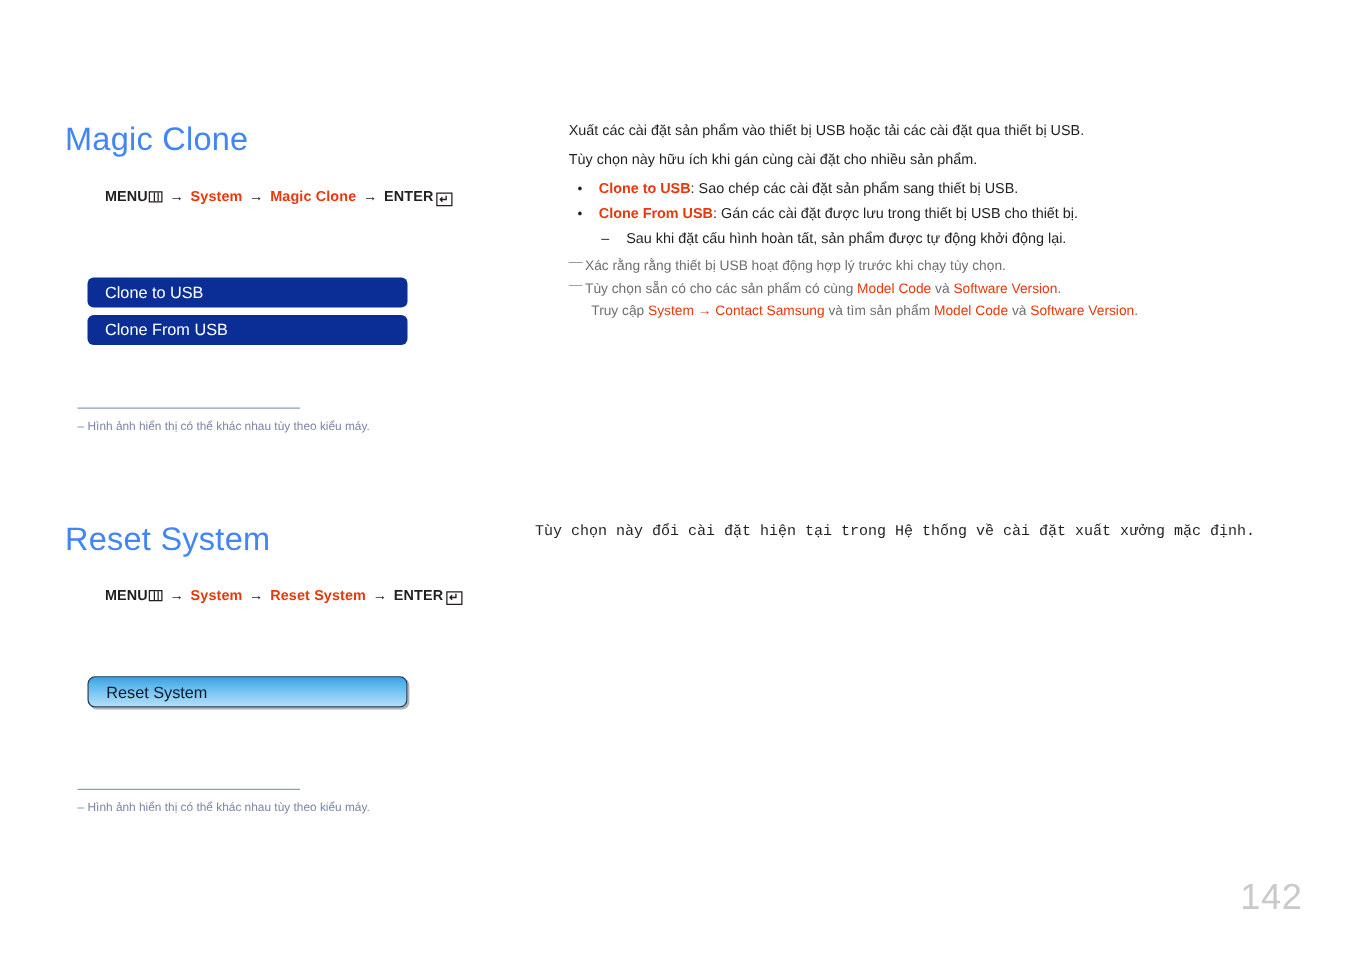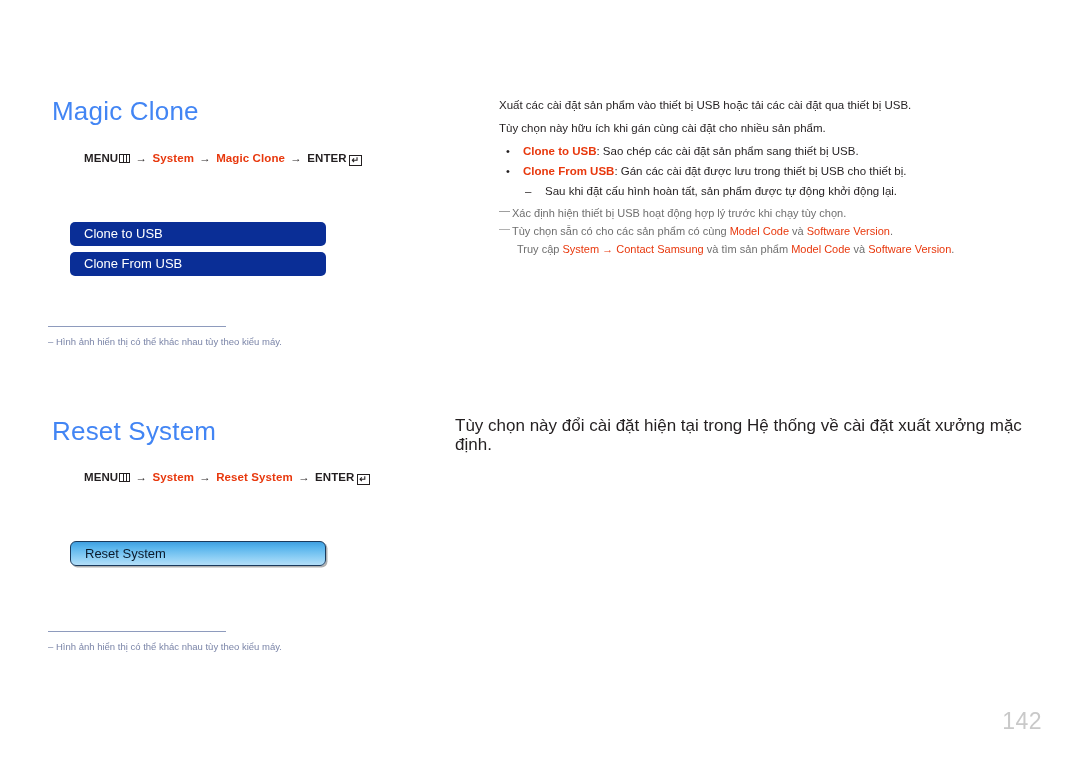--- a/index.html
+++ b/index.html
@@ -124,21 +124,21 @@
     font-size: 13px;
     padding-left: 14px;
     box-sizing: border-box;
     box-shadow: 1.5px 1.5px 0 rgba(80,80,80,0.45);
     white-space: nowrap;
   }
 
   
   .footnote {
     position: absolute;
-    left: 48px;
+    left: 62px;
     width: 400px;
   }
   .footnote .rule {
     width: 178px;
     height: 0;
     border-top: 1px solid #8e9bbd;
     margin-bottom: 8px;
   }
   .footnote .fn-text {
     color: #7b85a8;
@@ -152,21 +152,20 @@
   }
 
   
   .right-col {
     position: absolute;
     left: 455px;
     top: 96px;
     width: 580px;
     font-size: 11.5px;
     color: #231f20;
-    margin-left: 44px;
   }
 
   .para {
     line-height: 19px;
     margin: 0 0 4px 0;
   }
 
   ul.bullets {
     list-style: none;
     margin: 4px 0 0 0;
@@ -225,32 +224,33 @@
     color: #9a9a9a;
   }
   ul.notes > li .cont {
     display: block;
     padding-left: 5px;
   }
   ul.notes .kw { color: #e8380d; font-weight: normal; }
 
   .right-col-2 {
     position: absolute;
-    left: 455px;
+    left: 428px;
     top: 416px;
     width: 580px;
-    font-size: 17px;
-    color: #231f20;
+    font-size: 12px;
+    color: #231f20;
+    font-family: Liberation Mono, monospace;
   }
 
   .page-number {
     position: absolute;
     right: 38px;
     bottom: 28px;
-    font-size: 23px;
+    font-size: 29px;
     color: #c9c9c9;
     letter-spacing: 0.5px;
   }
 </style>
 </head>
 <body>
 
 <div class="page">
 
   <div class="left-col" style="top:98px;">
@@ -296,21 +296,21 @@
           </li>
         </ul>
       </li>
     </ul>
 
     <ul class="notes">
       <li>
         <span class="ndash">—</span>
       </li>
       <li>
-        <span class="ndash">—</span><span>Xác định hiện thiết bị USB hoạt động hợp lý trước khi chạy tùy chọn.</span>
+        <span class="ndash">—</span><span>Xác rằng rằng thiết bị USB hoạt động hợp lý trước khi chạy tùy chọn.</span>
       </li>
       <li>
         <span class="ndash">—</span><span>Tùy chọn sẵn có cho các sản phẩm có cùng </span><span class="kw">Model Code</span><span> và </span><span class="kw">Software Version</span><span>.</span>
         <span class="cont"><span>Truy cập </span><span class="kw">System</span><span class="kw"> → </span><span class="kw">Contact Samsung</span><span> và tìm sản phẩm </span><span class="kw">Model Code</span><span> và </span><span class="kw">Software Version</span><span>.</span></span>
       </li>
     </ul>
   </div>
 
   <div class="left-col" style="top:418px;">
     <h1 class="section-title">Reset System</h1>

